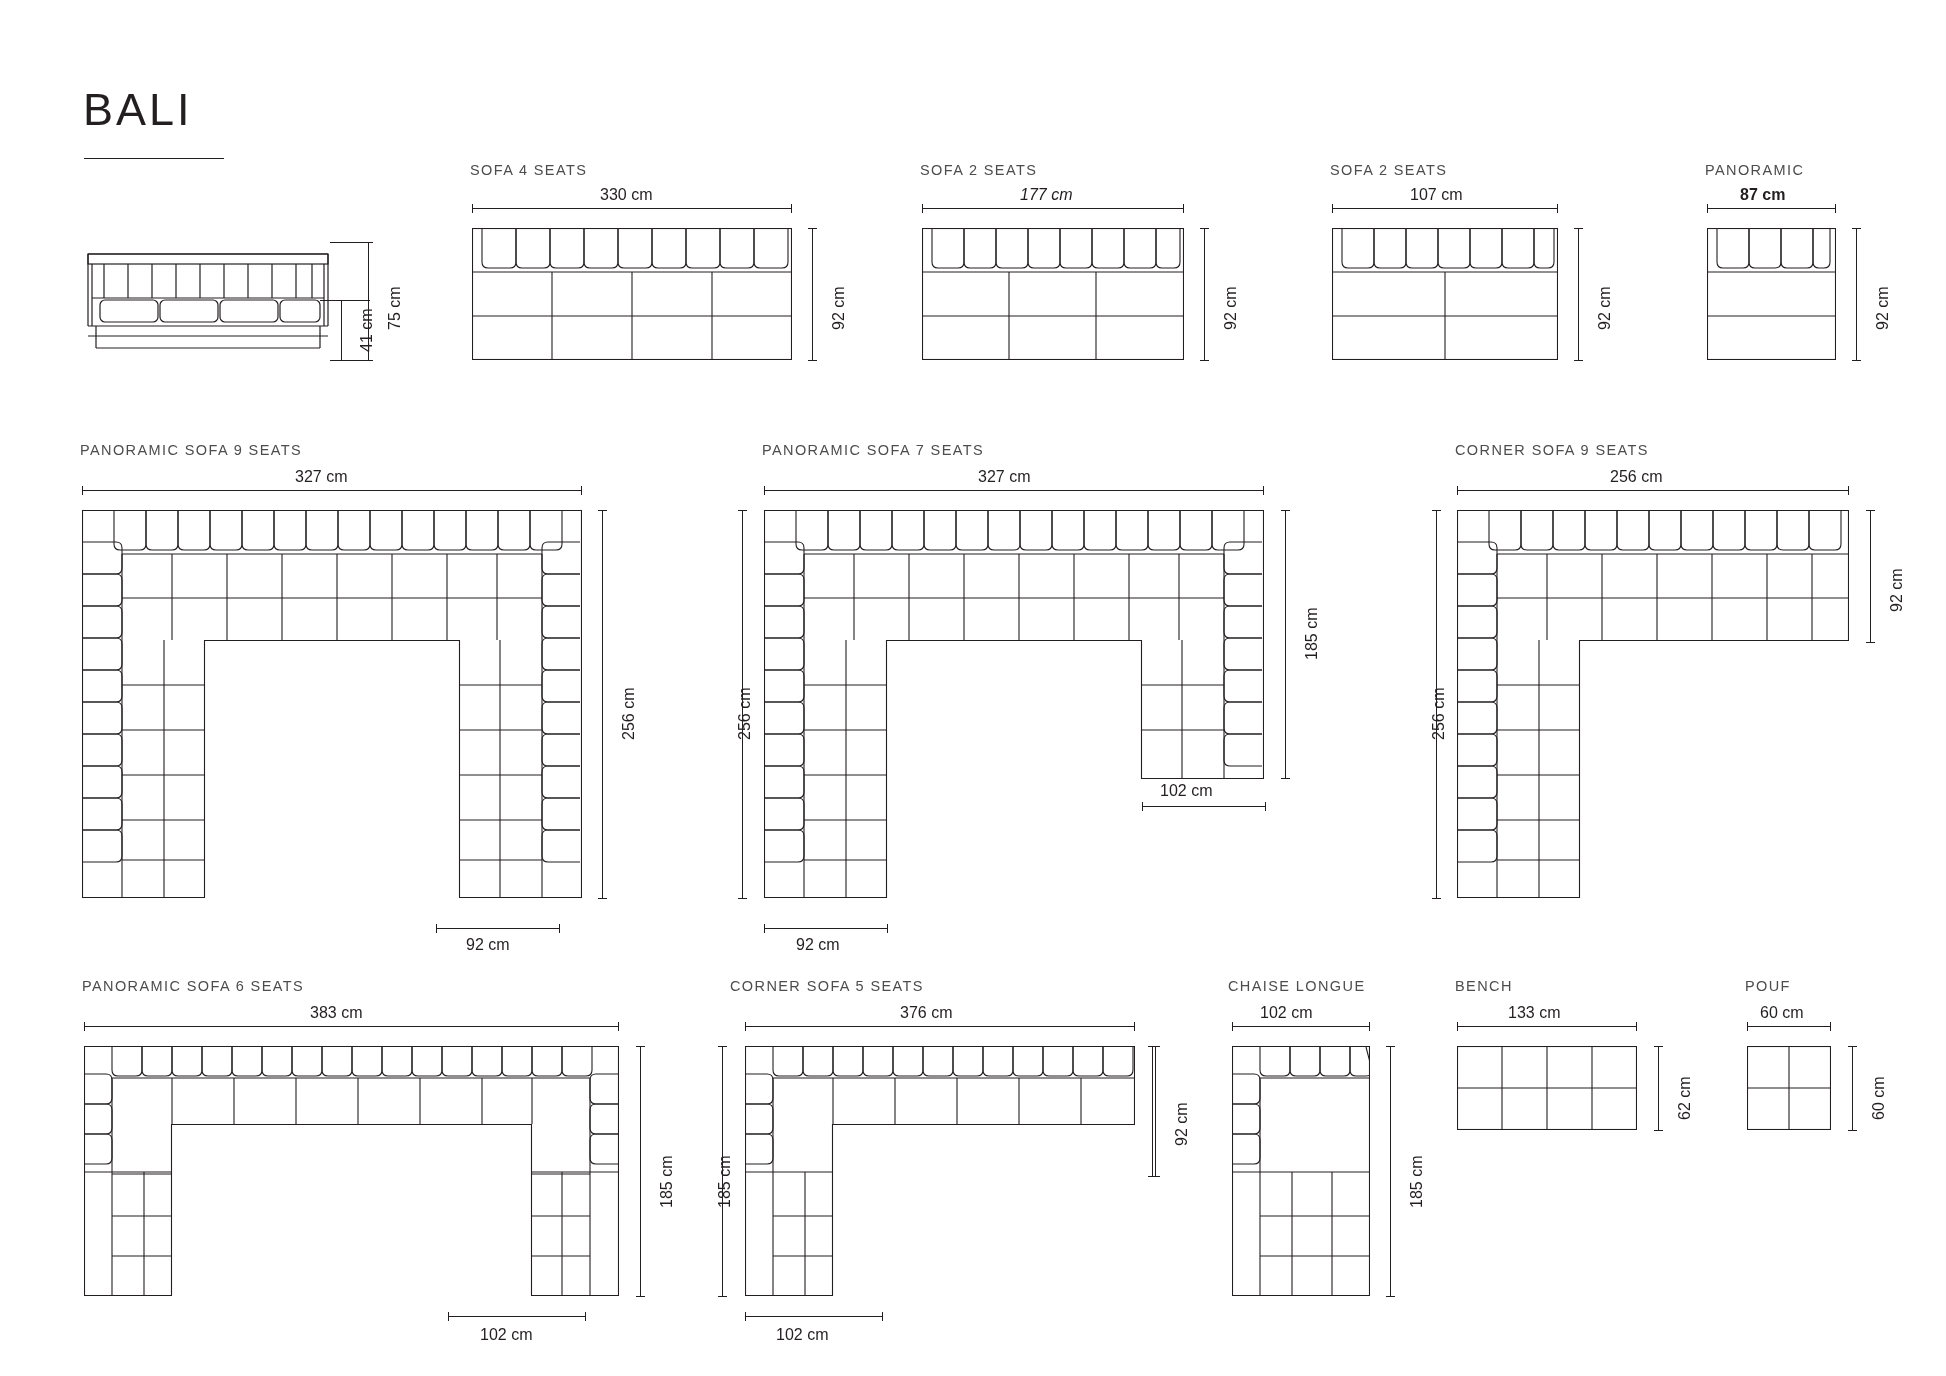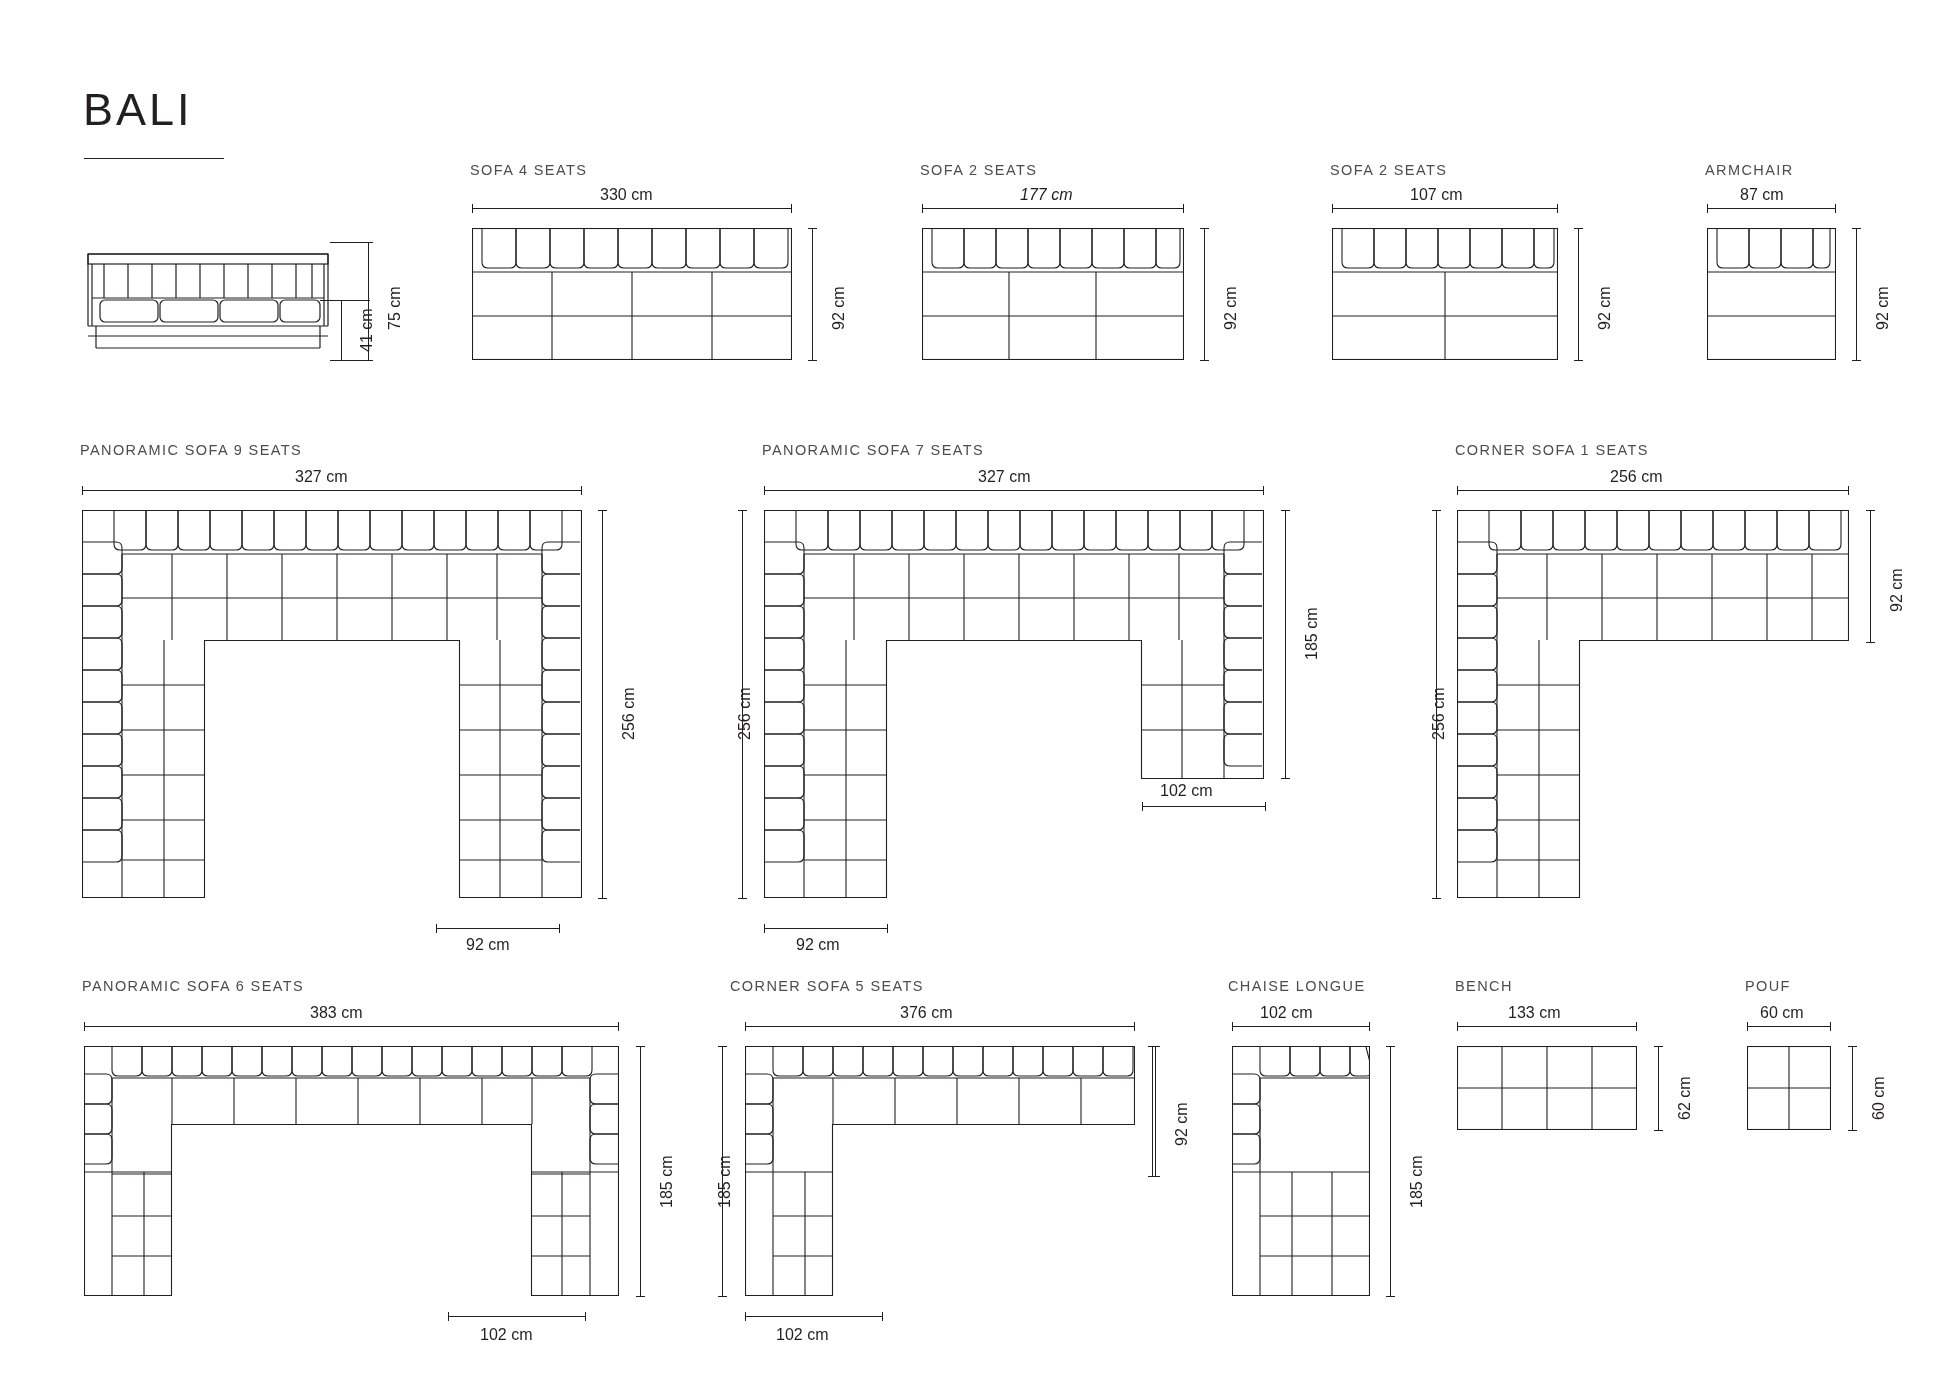--- a/index.html
+++ b/index.html
@@ -145,25 +145,25 @@
         <path d="M0,44 L226,44 M0,88 L226,88"></path>
         <path d="M113,44 L113,132"></path>
       </g>
     </svg>
   </div>
   <div class="vline" style="left:1578px;top:228px;height:132px;"></div>
   <div class="tick-h" style="left:1574px;top:228px;"></div>
   <div class="tick-h" style="left:1574px;top:360px;"></div>
   <div class="dim vert" style="left:1596px;top:330px;">92 cm</div>
 
-  <div class="label" style="left:1705px;top:162px;">ARMCHAIR</div>
+  <div class="label" style="left:1705px;top:162px;">PANORAMIC</div>
   <div class="hline" style="left:1707px;top:208px;width:129px;"></div>
   <div class="tick-v" style="left:1707px;top:204px;"></div>
   <div class="tick-v" style="left:1835px;top:204px;"></div>
-  <div class="dim" style="left:1740px;top:186px;">87 cm</div>
+  <div class="dim" style="left:1740px;top:186px;font-weight:bold;">87 cm</div>
 
   <div style="position:absolute;left:1707px;top:228px;">
     <svg width="129" height="132" viewBox="0 0 129 132">
       <g fill="none" stroke="#231f20" stroke-width="1.1">
         <rect x="0.5" y="0.5" width="128" height="131"></rect>
         <path d="M10,1 L10,34 q0,6 6,6 l20,0 q6,0 6,-6 L42,1"></path>
         <path d="M42,1 L42,34 q0,6 6,6 l20,0 q6,0 6,-6 L74,1"></path>
         <path d="M74,1 L74,34 q0,6 6,6 l20,0 q6,0 6,-6 L106,1"></path>
         <path d="M106,1 L106,34 q0,6 6,6 l5,0 q6,0 6,-6 L123,1"></path>
         <path d="M0,44 L129,44 M0,88 L129,88"></path>
@@ -313,21 +313,21 @@
   <div class="hline" style="left:1142px;top:806px;width:124px;"></div>
   <div class="tick-v" style="left:1142px;top:802px;"></div>
   <div class="tick-v" style="left:1265px;top:802px;"></div>
   <div class="dim" style="left:1160px;top:782px;">102 cm</div>
 
   <div class="hline" style="left:764px;top:928px;width:124px;"></div>
   <div class="tick-v" style="left:764px;top:924px;"></div>
   <div class="tick-v" style="left:887px;top:924px;"></div>
   <div class="dim" style="left:796px;top:936px;">92 cm</div>
 
-  <div class="label" style="left:1455px;top:442px;">CORNER SOFA 1 SEATS</div>
+  <div class="label" style="left:1455px;top:442px;">CORNER SOFA 9 SEATS</div>
   <div class="hline" style="left:1457px;top:490px;width:392px;"></div>
   <div class="tick-v" style="left:1457px;top:486px;"></div>
   <div class="tick-v" style="left:1848px;top:486px;"></div>
   <div class="dim" style="left:1610px;top:468px;">256 cm</div>
 
   <div style="position:absolute;left:1457px;top:510px;">
     <svg width="392" height="388" viewBox="0 0 392 388">
       <g fill="none" stroke="#231f20" stroke-width="1.1">
         <path d="M0.5,0.5 L391.5,0.5 L391.5,130.5 L122.5,130.5 L122.5,387.5 L0.5,387.5 Z"></path>
 

